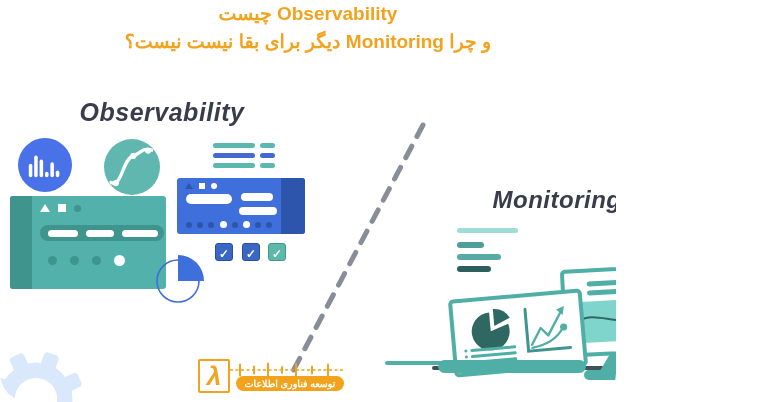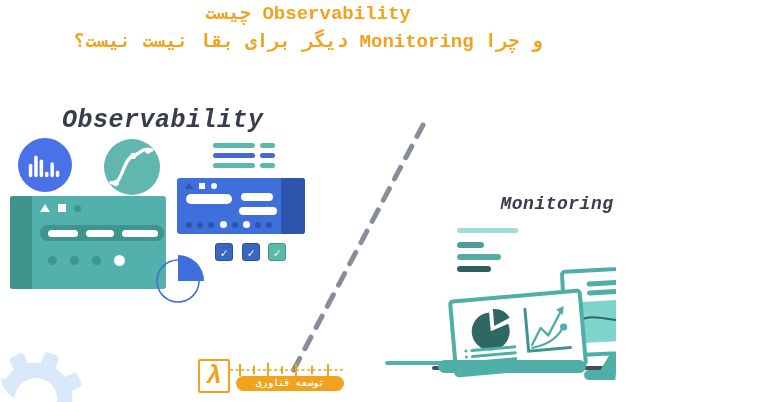--- a/index.html
+++ b/index.html
@@ -1,32 +1,32 @@
 <!DOCTYPE html>
 <html style="--orange: #F2A21D; --ink: #383D4B; --blue: #3E6FDB; --blue-dark: #2E55AC; --blue-circle: #4A72E8; --teal: #52B1AA; --teal-dark: #3F948E; --teal-deep: #2F6862; --teal-light: #7FD4CC; --mint: #CBE9E5; --ice: #D9E8FA; --clip-blue: #5C8DF0; --clip-border: #3A6BD8; --clip-light: #A9C9F8; --navy: #2B3F73; --gray-dash: #878D99; --ground: #42505A; --frame: #4FAEA6; --check-blue: #3A66C4; --check-teal: #5CB8A8;"><head>
 <meta charset="utf-8">
 <style>
   html,body{margin:0;padding:0;background:#fff;}
   .stage{
     position:relative;width:616px;height:402px;overflow:hidden;background:#ffffff;
-    font-family:Liberation Mono, monospace;
+    font-family:Liberation Sans, sans-serif;
     border-radius:29px;
   }
   .abs{position:absolute;}
   .bar{position:absolute;border-radius:4px;}
   .dot{position:absolute;border-radius:50%;}
   
   .title{
     position:absolute;left:0;right:0;top:15;text-align:center;
     color:var(--orange);font-weight:bold;font-size:19px;line-height:28px;
   }
   
   .section-label{
     position:absolute;color:var(--ink);font-weight:bold;font-style:italic;
-    font-size:25px;letter-spacing:.5px;text-align:center;margin-top:8px;
+    font-size:25px;letter-spacing:.5px;text-align:center;
   }
   
   .teal-panel{position:absolute;left:10px;top:196px;width:156px;height:93px;background:var(--teal);border-radius:3px;}
   .teal-strip{position:absolute;left:0;top:0;width:22px;height:93px;background:var(--teal-dark);border-radius:3px 0 0 3px;}
   .blue-panel{position:absolute;left:177px;top:178px;width:128px;height:56px;background:var(--blue);border-radius:3px;}
   .blue-strip{position:absolute;right:0;top:0;width:24px;height:56px;background:var(--blue-dark);border-radius:0 3px 3px 0;}
   .tri{width:0;height:0;border-left:5px solid transparent;border-right:5px solid transparent;position:absolute;}
   .checkbox{position:absolute;width:16px;height:16px;border-radius:3px;text-align:center;}
   .checkbox span{color:#fff;font-size:12px;line-height:16px;font-weight:bold;}
   
@@ -155,21 +155,21 @@
 
   <svg class="abs" style="left:146px;top:245px;overflow:visible;" width="70" height="70" viewBox="0 0 70 70">
     <circle cx="32" cy="36" r="21" fill="none" stroke="var(--blue)" stroke-width="1.6"></circle>
     <path d="M32,36 L32,10 A26,26 0 0 1 58,36 Z" fill="var(--blue)"></path>
   </svg>
 
   <div class="checkbox" style="left:215px;top:243px;background:var(--check-blue);border:1.5px solid #2B4FA3;"><span>✓</span></div>
   <div class="checkbox" style="left:242px;top:243px;background:var(--check-blue);border:1.5px solid #2B4FA3;"><span>✓</span></div>
   <div class="checkbox" style="left:268px;top:243px;background:var(--check-teal);border:1.5px solid #459889;"><span>✓</span></div>
 
-  <div class="section-label" style="left:472px;top:186px;width:170px;font-size:18px;">Monitoring</div>
+  <div class="section-label" style="left:472px;top:186px;width:170px;font-size:24px;">Monitoring</div>
 
   <div>
     <div class="bar" style="left:457px;top:228px;width:61px;height:5px;background:#9FDCD5;"></div>
     <div class="bar" style="left:457px;top:242px;width:27px;height:6px;background:#4F9E97;"></div>
     <div class="bar" style="left:457px;top:254px;width:44px;height:6px;background:#57ABA3;"></div>
     <div class="bar" style="left:457px;top:266px;width:34px;height:6px;background:#2E5F5C;"></div>
   </div>
 
   <div class="bar" style="left:385px;top:361px;width:60px;height:4px;background:#4FB0A8;"></div>
   <div class="bar" style="left:432px;top:366px;width:336px;height:4px;background:var(--ground);"></div>

